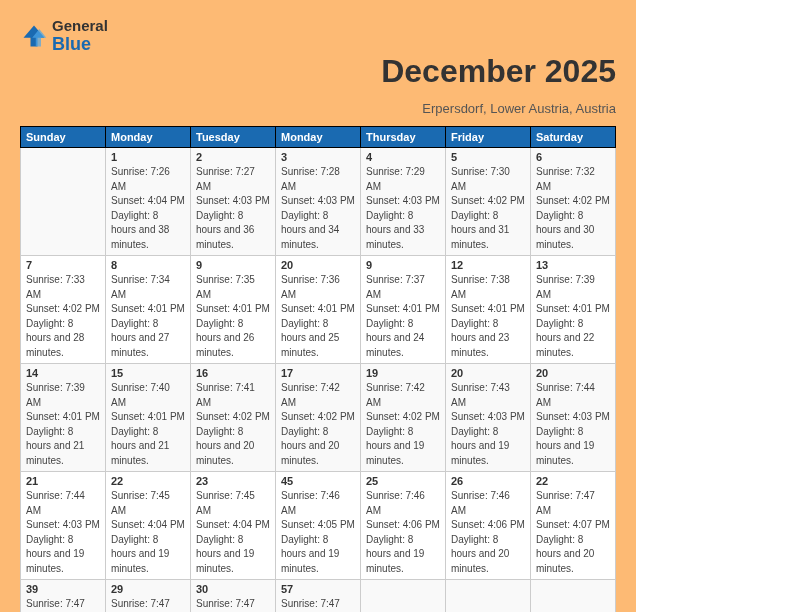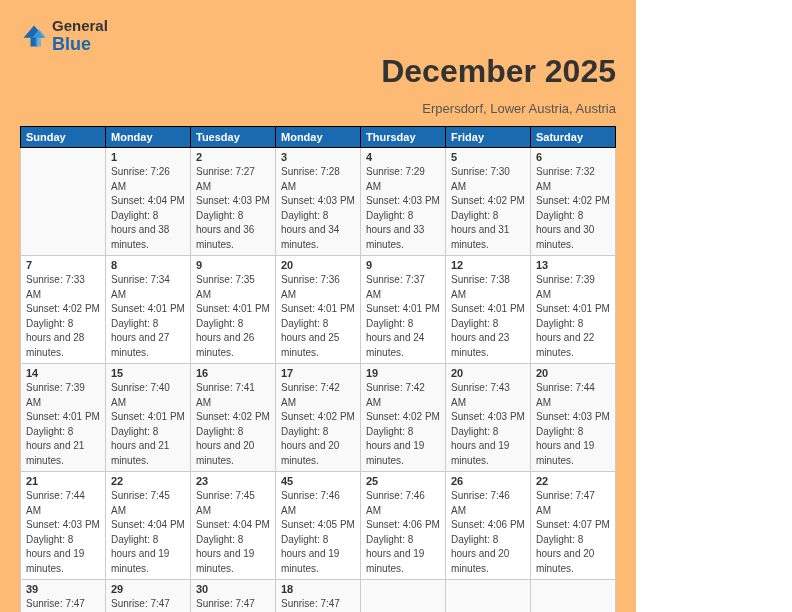--- a/index.html
+++ b/index.html
@@ -263,21 +263,21 @@
           </td>
           <td>
             <div class="day-num">29</div>
             <div class="day-info">Sunrise: 7:47 AM<br>Sunset: 4:09 PM<br>Daylight: 8 hours and 21 minutes.</div>
           </td>
           <td>
             <div class="day-num">30</div>
             <div class="day-info">Sunrise: 7:47 AM<br>Sunset: 4:09 PM<br>Daylight: 8 hours and 22 minutes.</div>
           </td>
           <td>
-            <div class="day-num">18</div>
+            <div class="day-num">57</div>
             <div class="day-info">Sunrise: 7:47 AM<br>Sunset: 4:10 PM<br>Daylight: 8 hours and 23 minutes.</div>
           </td>
           <td class="empty"></td>
           <td class="empty"></td>
           <td class="empty"></td>
         </tr>
       </tbody>
   </table>
 </div>
 

